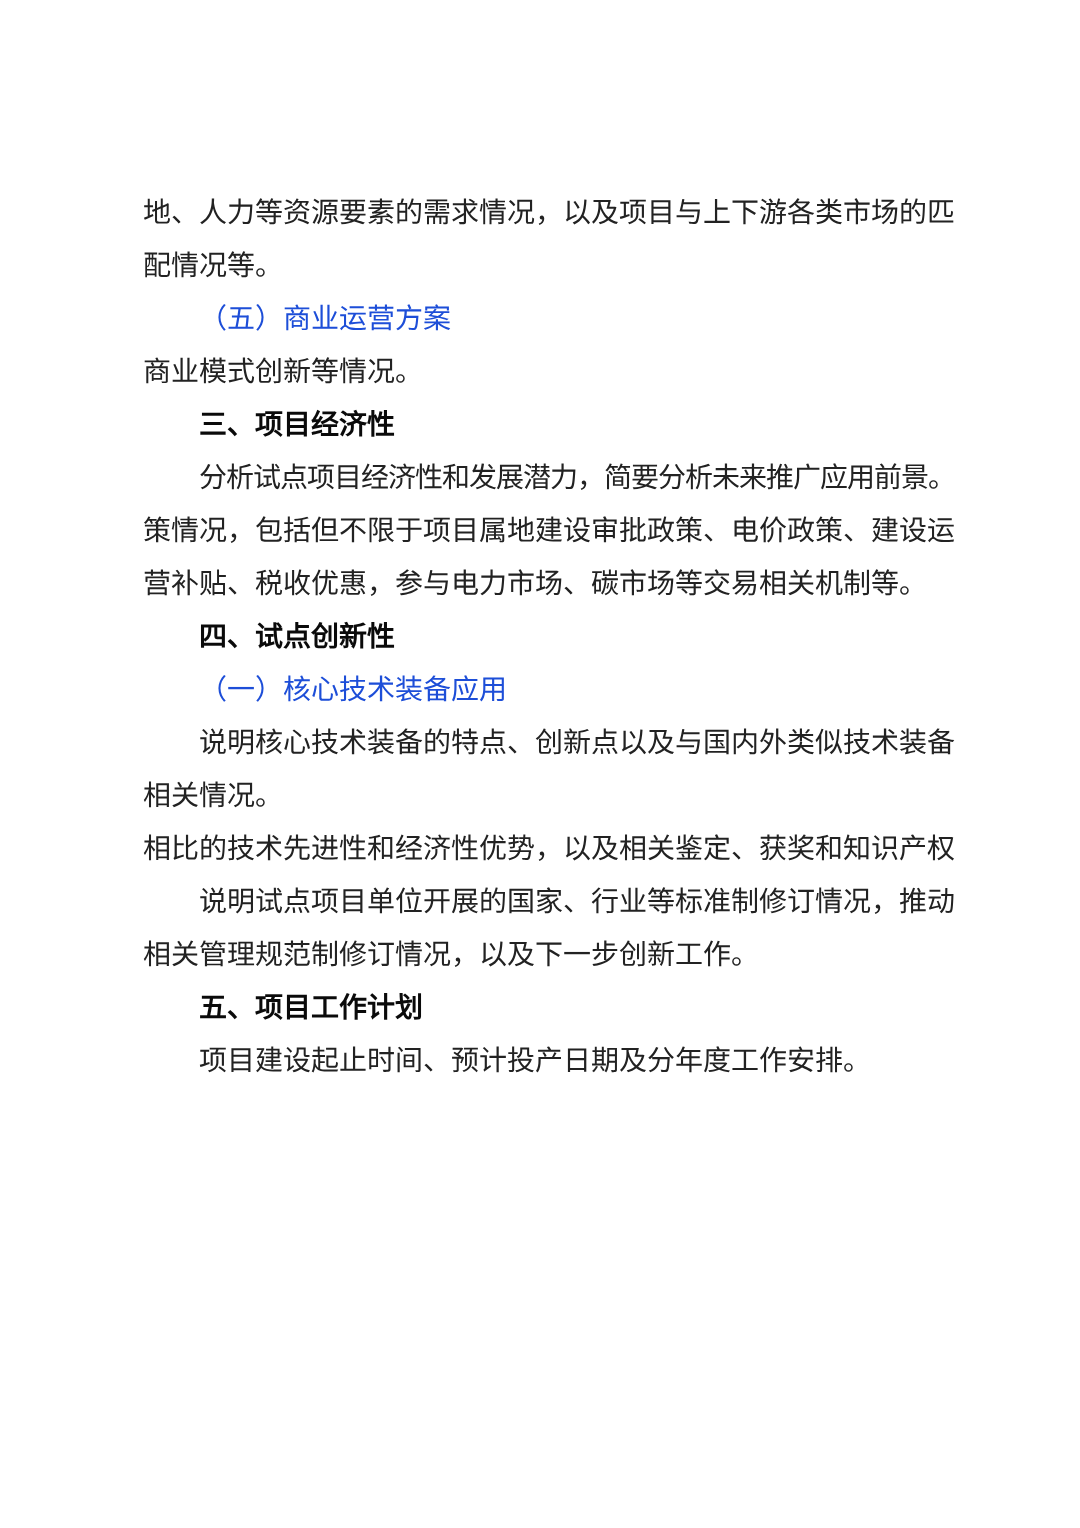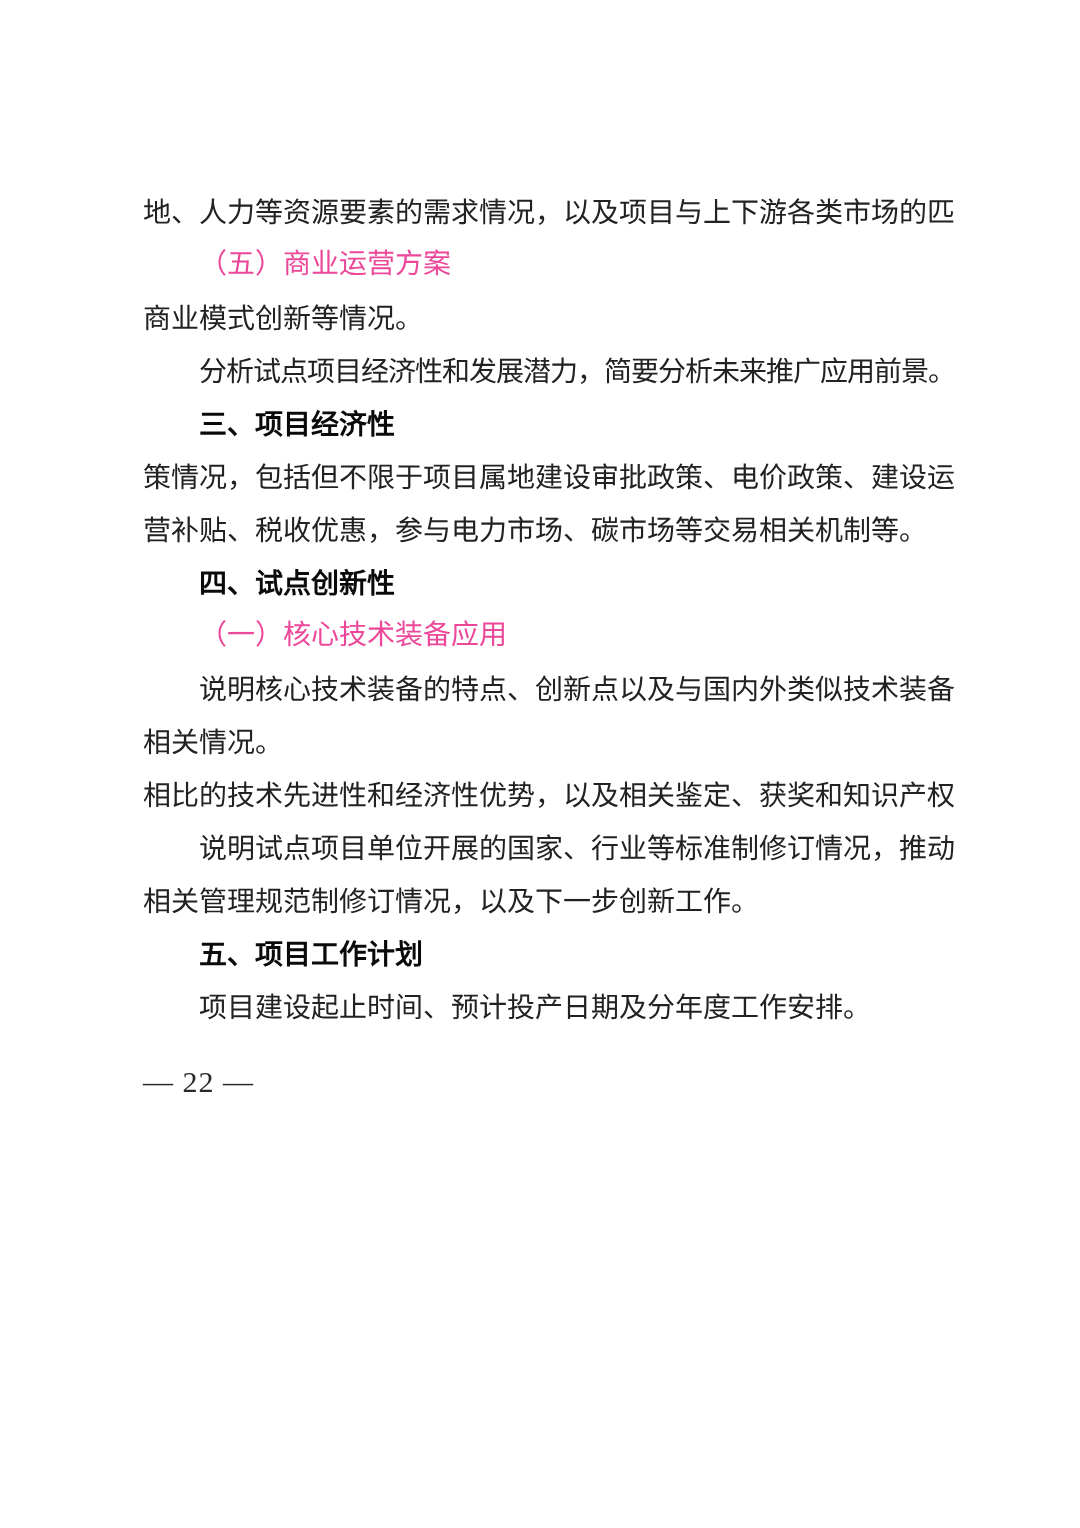--- a/index.html
+++ b/index.html
@@ -31,46 +31,46 @@
   }
   .indent {
     padding-left: 56px;
   }
   .h2 {
     font-family: "Liberation Sans", "DejaVu Sans", sans-serif;
     font-weight: 700;
     color: #0a0a0a;
   }
   .h3 {
-    color: #ec4899;
-    font-family: Liberation Mono, monospace;
+    color: #1d4ed8;
   }
   .compress {
     letter-spacing: -1px;
   }
   .footer {
     margin-top: 27px;
     height: 42px;
     line-height: 42px;
     font-size: 30px;
     font-family: "Liberation Serif", "DejaVu Serif", serif;
     color: #2a2a2a;
     letter-spacing: 1px;
   }
 </style>
 </head>
 <body>
 
 <div class="page">
   <div class="textcol">
     <div class="line">地、人力等资源要素的需求情况，以及项目与上下游各类市场的匹</div>
+    <div class="line">配情况等。</div>
     <div class="line indent h3">（五）商业运营方案</div>
     <div class="line">商业模式创新等情况。</div>
+    <div class="line indent h2">三、项目经济性</div>
     <div class="line indent compress">分析试点项目经济性和发展潜力，简要分析未来推广应用前景。</div>
-    <div class="line indent h2">三、项目经济性</div>
     <div class="line">策情况，包括但不限于项目属地建设审批政策、电价政策、建设运</div>
     <div class="line">营补贴、税收优惠，参与电力市场、碳市场等交易相关机制等。</div>
     <div class="line indent h2">四、试点创新性</div>
     <div class="line indent h3">（一）核心技术装备应用</div>
     <div class="line indent">说明核心技术装备的特点、创新点以及与国内外类似技术装备</div>
     <div class="line">相关情况。</div>
     <div class="line">相比的技术先进性和经济性优势，以及相关鉴定、获奖和知识产权</div>
     <div class="line indent">说明试点项目单位开展的国家、行业等标准制修订情况，推动</div>
     <div class="line">相关管理规范制修订情况，以及下一步创新工作。</div>
     <div class="line indent h2">五、项目工作计划</div>

